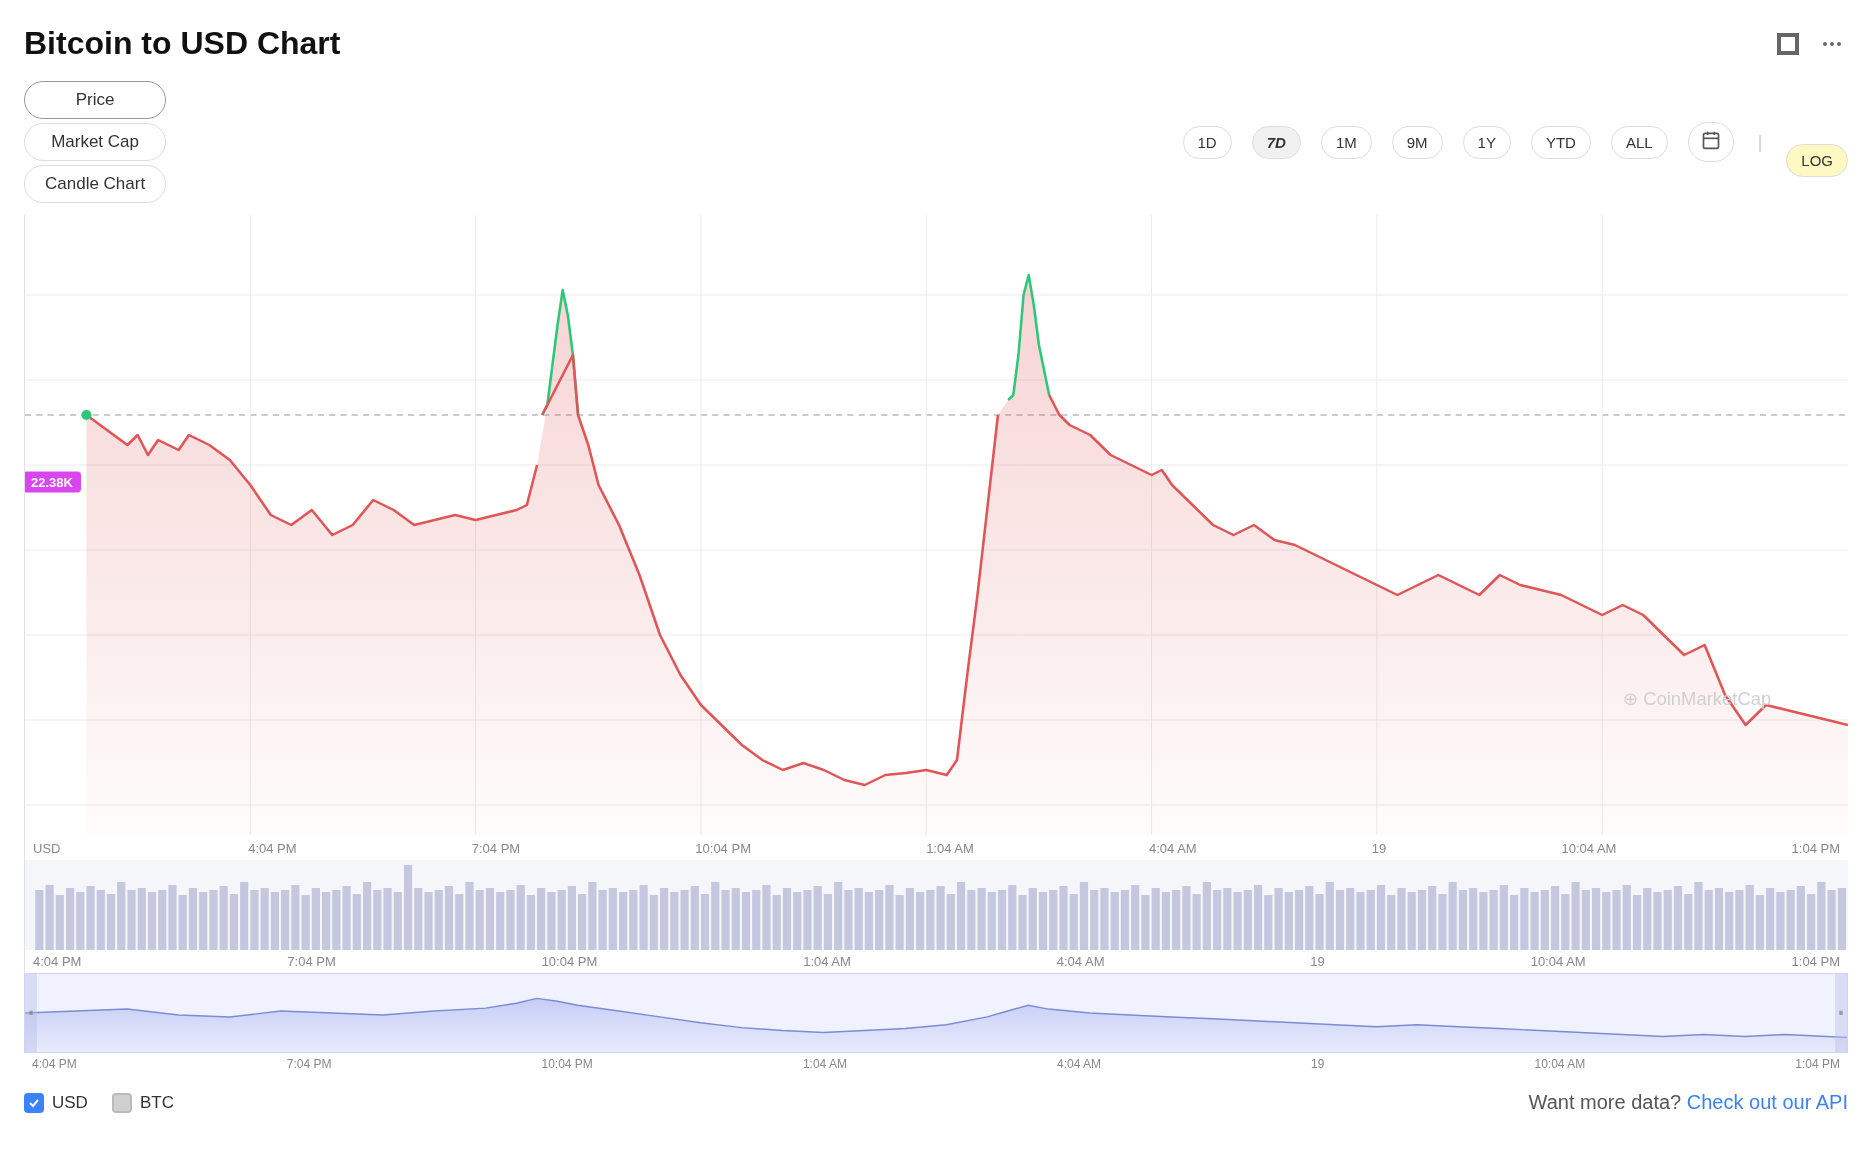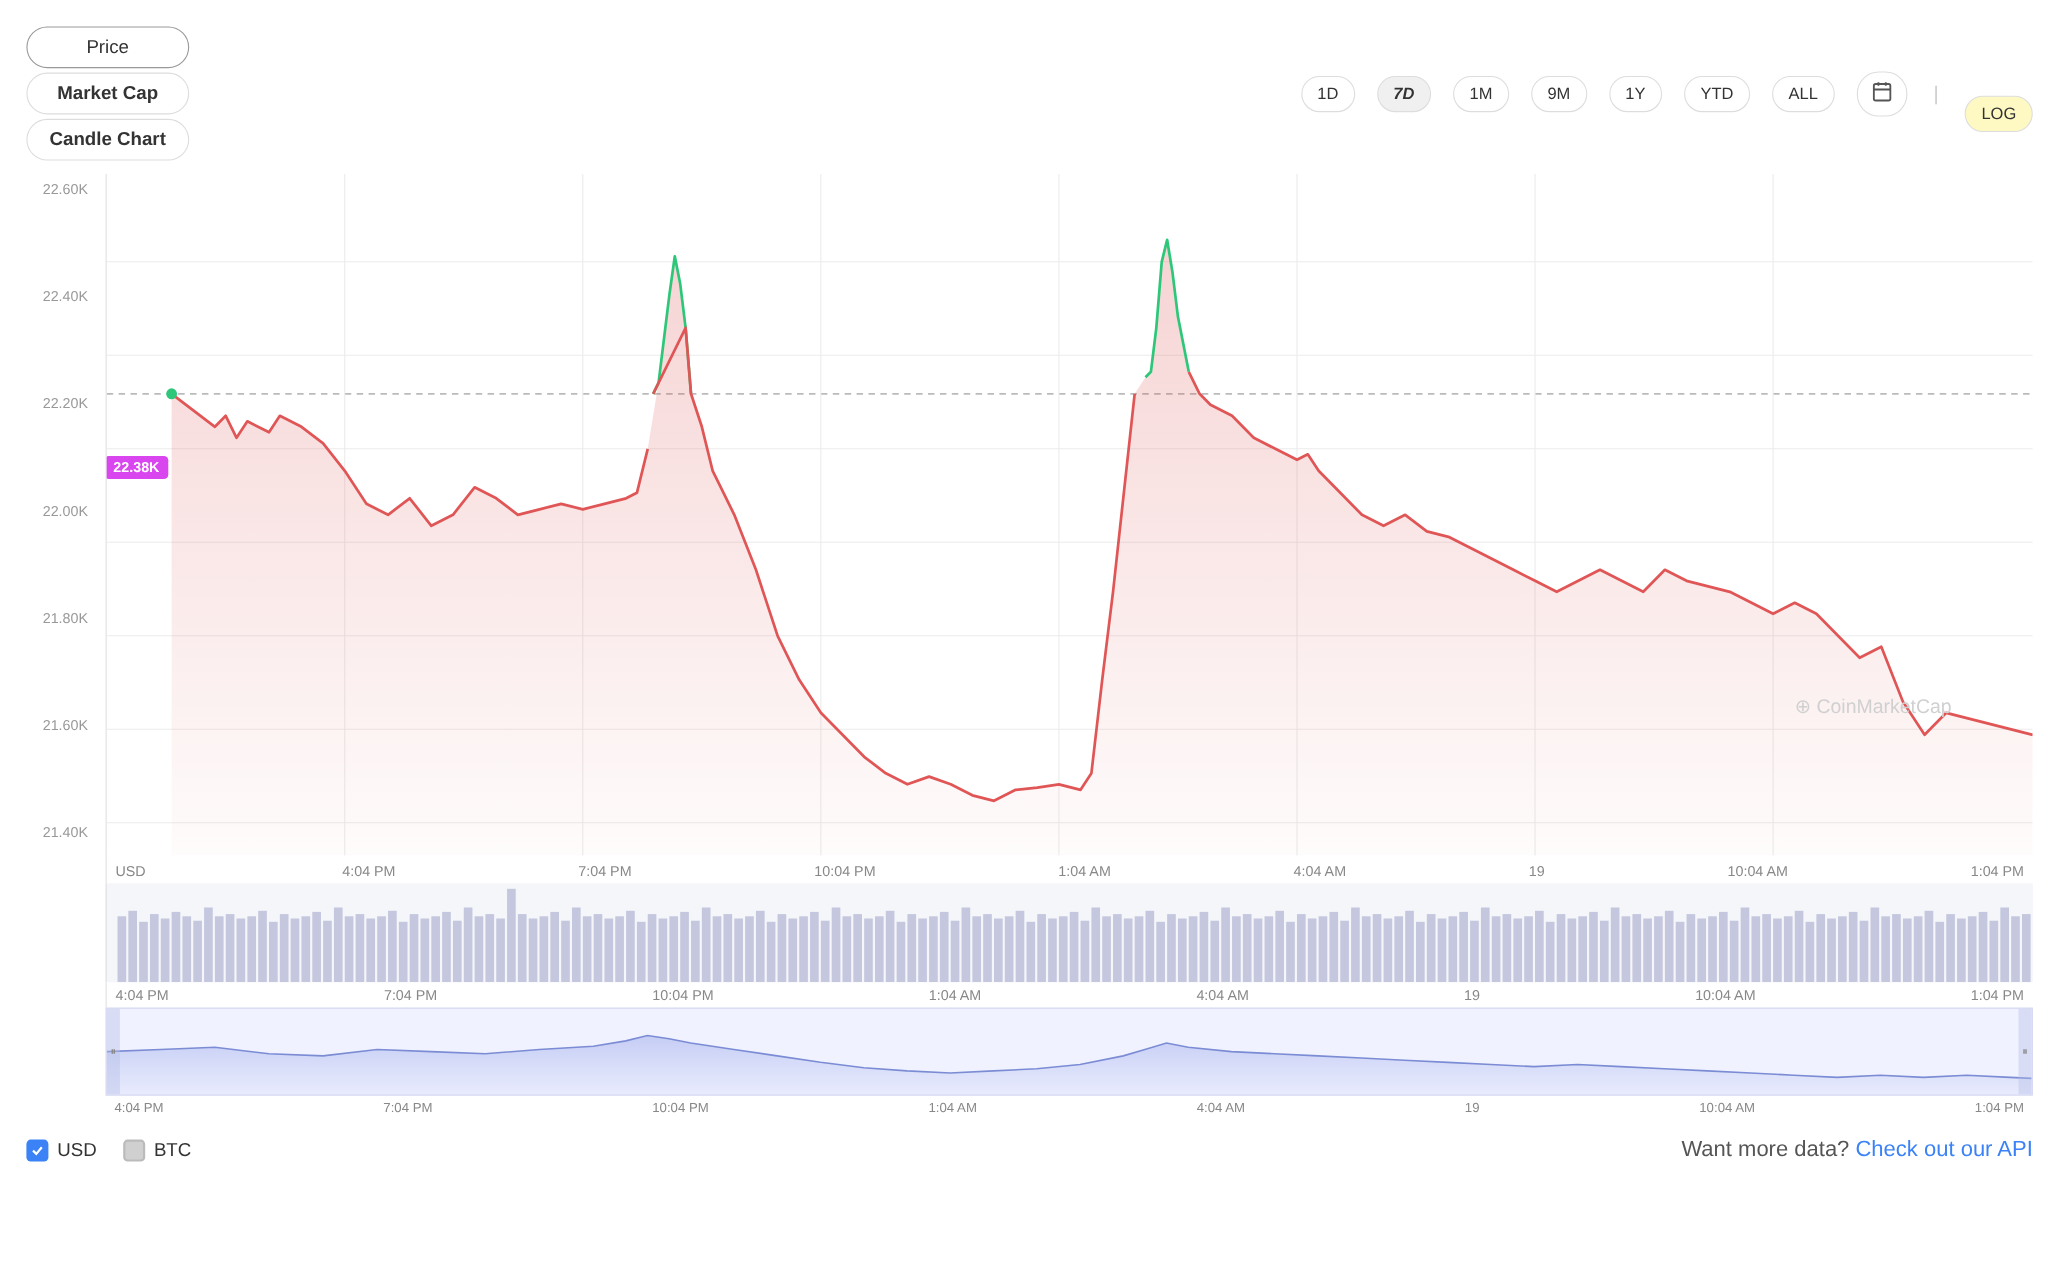--- a/index.html
+++ b/index.html
@@ -53,21 +53,21 @@
       flex-direction: column;
     }
     .tab-btn {
       padding: 8px 20px;
       border-radius: 20px;
       border: 1.5px solid #ddd;
       background: #fff;
       cursor: pointer;
       font-size: 17px;
       color: #333;
-      font-weight: 700;
+      font-weight: 400;
     }
     .tab-btn.active {
       background: #fff;
       border-color: #999;
       font-weight: 500;
     }
     .timeframe-controls {
       display: flex;
       align-items: center;
       gap: 20px;
@@ -243,20 +243,37 @@
       color: #999;
       text-align: right;
       padding-right: 8px;
     }
   </style>
 </head>
 <body>
 
 <div class="page-container">
 
+  <div class="header-row">
+    <h1 class="page-title">Bitcoin to USD Chart</h1>
+    <div class="header-icons">
+      <button class="header-icon-btn" title="Expand">
+        <svg width="24" height="24" viewBox="0 0 24 24" fill="none" stroke="#666" stroke-width="2">
+          <path d="M4 14H2v8h8v-2H4v-6zM20 10h2V2h-8v2h6v6zM14 2H2v12h2V4h10V2zM22 12v10h-10v-2h8v-8h2z"></path>
+        </svg>
+      </button>
+      <button class="header-icon-btn" title="More">
+        <svg width="24" height="24" viewBox="0 0 24 24" fill="#666">
+          <circle cx="5" cy="12" r="2"></circle>
+            <circle cx="12" cy="12" r="2"></circle>
+            <circle cx="19" cy="12" r="2"></circle>
+        </svg>
+      </button>
+    </div>
+  </div>
 
   <div class="tabs-and-timeframes">
     <div class="tabs">
       <button class="tab-btn active">Price</button>
       <button class="tab-btn">Market Cap</button>
       <button class="tab-btn">Candle Chart</button>
     </div>
     <div class="timeframe-controls">
       <button class="tf-btn">1D</button>
       <button class="tf-btn active">7D</button>
@@ -273,31 +290,20 @@
             <line x1="3" y1="10" x2="21" y2="10"></line>
         </svg>
       </button>
       <span class="tf-separator">|</span>
       <button class="tf-log">LOG</button>
     </div>
   </div>
 
   <div style="position:relative; display:flex; flex-direction:row;">
 
-    <div style="width:72px; position:relative; flex-shrink:0;">
-      <div style="height:620px; display:flex; flex-direction:column; justify-content:space-between; padding:10px 0; align-items:flex-end; padding-right:8px;">
-        <span class="y-label">22.60K</span>
-        <span class="y-label">22.40K</span>
-        <span class="y-label">22.20K</span>
-        <span class="y-label">22.00K</span>
-        <span class="y-label">21.80K</span>
-        <span class="y-label">21.60K</span>
-        <span class="y-label">21.40K</span>
-      </div>
-    </div>
 
     <div style="flex:1; position:relative;">
       <div class="chart-area">
         
         <div class="price-label-badge">22.38K</div>
 
         <svg class="chart-svg" viewBox="0 0 1780 620" preserveAspectRatio="none" xmlns="http://www.w3.org/2000/svg">
 
           <line x1="0" y1="80" x2="1780" y2="80" stroke="#ebebeb" stroke-width="1"></line>
           <line x1="0" y1="165" x2="1780" y2="165" stroke="#ebebeb" stroke-width="1"></line>

